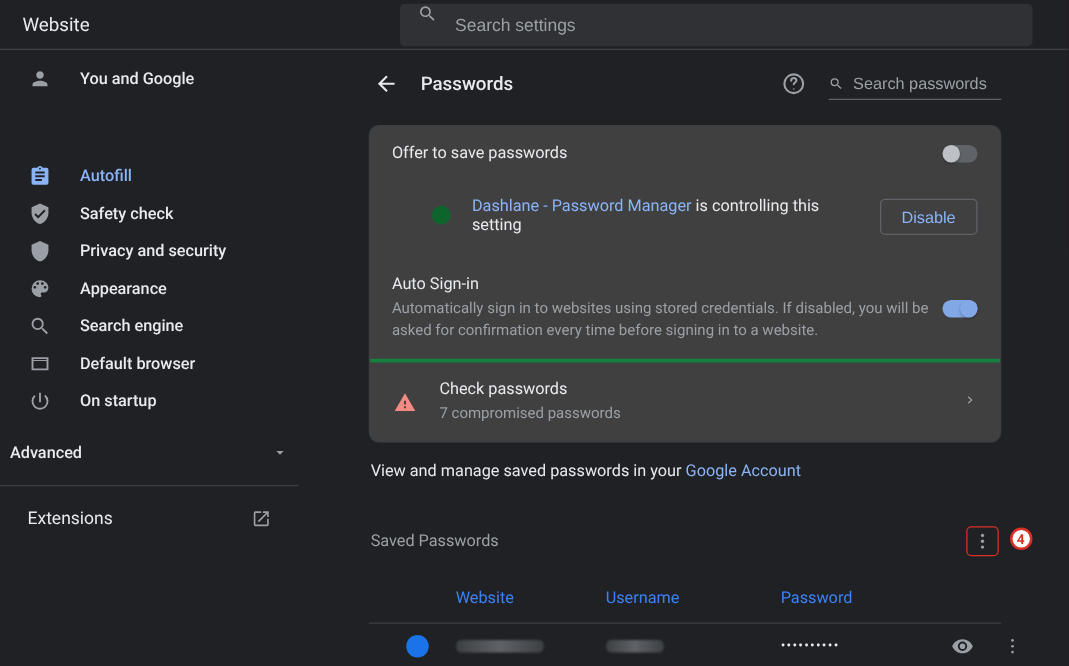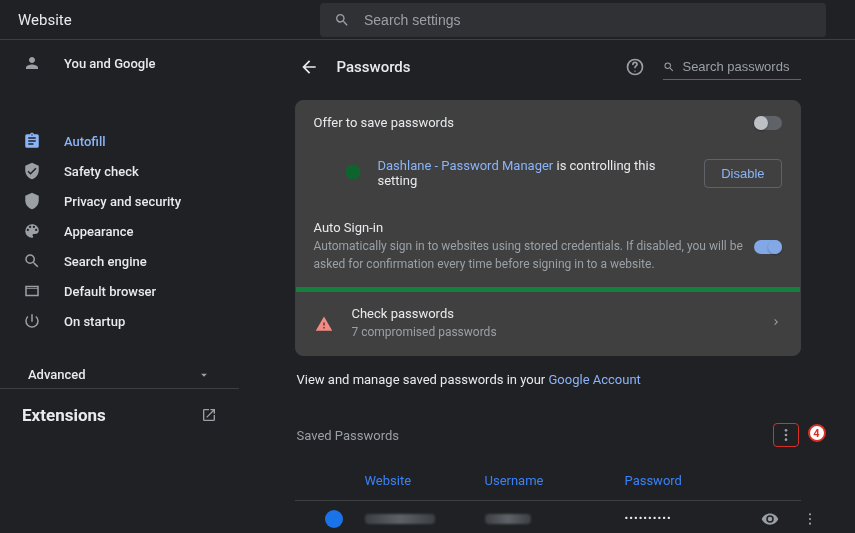--- a/index.html
+++ b/index.html
@@ -27,21 +27,20 @@
     color: #e8eaed;
     width: 302px;
   }
   .search-settings {
     flex: 1;
     max-width: 506px;
     background: #303134;
     border-radius: 4px;
     height: 34px;
     display: flex;
-    align-items: center;
     padding: 0 14px;
     color: #9aa0a6;
   }
   .search-settings svg { margin-right: 14px; flex-shrink:0; }
   .search-settings input {
     background: transparent;
     border: none;
     outline: none;
     color: #e8eaed;
     font-size: 14px;
@@ -77,41 +76,41 @@
     font-size: 13px;
     font-weight: 500;
     color: #e8eaed;
     cursor: pointer;
   }
   .side-item .icon { width: 20px; height:20px; display:flex; align-items:center; justify-content:center; margin-right: 22px; color:#9aa0a6;}
   .side-item.active { color: #8ab4f8; margin-top: 48px; }
   .side-item.active .icon { color:#8ab4f8; }
   .advanced-row {
     display: flex;
-    align-items: flex-end;
+    align-items: center;
     justify-content: space-between;
-    padding: 0 28px;
+    padding: 0 8px;
     height: 40px;
     font-size: 13px;
     font-weight: 500;
     cursor: pointer;
     margin-top: 6px;
   }
   .sidebar-divider {
     border-top: 1px solid #3c4043;
     margin: 6px 0;
   }
   .side-link {
     display:flex;
     align-items:center;
     justify-content: space-between;
     padding: 0 22px;
     height: 40px;
-    font-size: 17px;
-    font-weight: 700;
+    font-size: 14px;
+    font-weight: 400;
     cursor: pointer;
   }
 
   
   .page-hdr {
     display: flex;
     align-items: center;
     height: 46px;
     gap: 18px;
   }
@@ -176,21 +175,21 @@
     padding: 6px 16px;
     border-radius: 4px;
     font-size: 13px;
     cursor:pointer;
   }
 
   
   .check-row {
     display:flex; align-items:center;
     padding: 14px 18px;
-    border-top:5px solid #15803d;
+    border-top:3px solid #15803d;
     cursor: pointer;
   }
   .warn-icon { width:20px; height:20px; margin-right: 18px; display:flex; align-items:center; justify-content:center; flex-shrink:0;}
   .chevron { color:#9aa0a6; }
 
   .manage-text { font-size:13px; padding: 0 2px; margin-bottom: 36px; }
 
   
   .saved-hdr {
     display:flex; align-items:center; justify-content:space-between;

